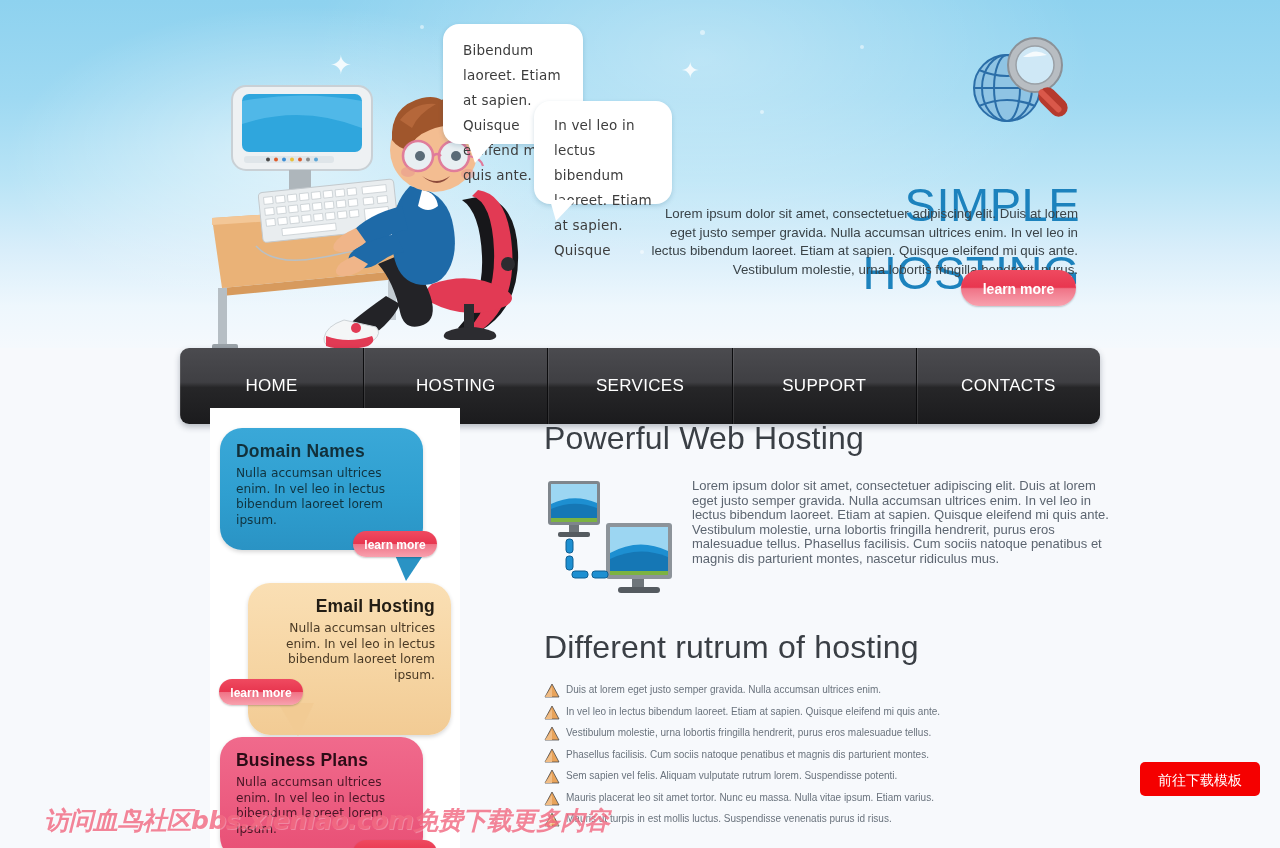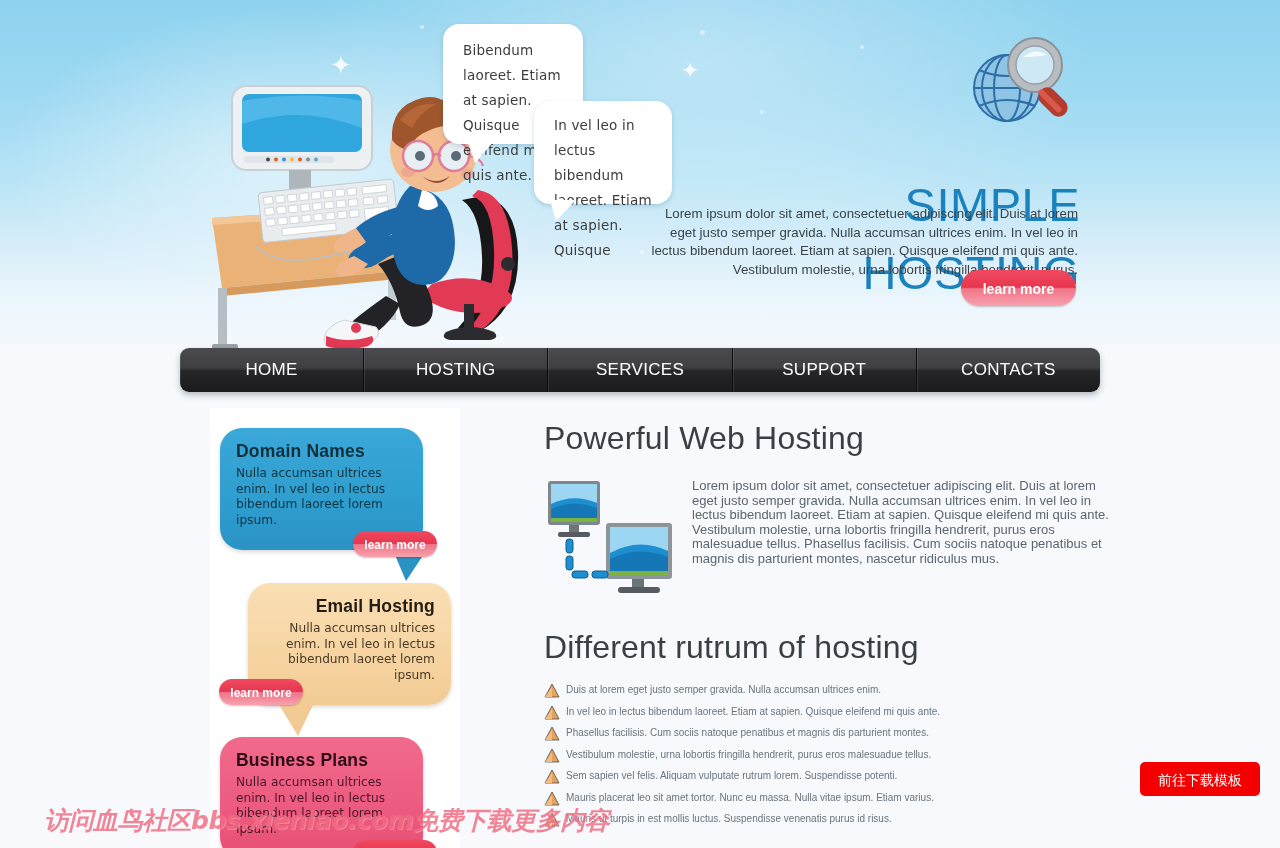--- a/index.html
+++ b/index.html
@@ -55,21 +55,21 @@
     box-shadow:0 1px 2px rgba(0,0,0,.22);
     font-family:"Liberation Sans","DejaVu Sans",sans-serif;
   }
   #hero-learn-more{
     position:absolute;left:961px;top:270px;width:115px;height:36px;
     font-size:14px;line-height:36px;
   }
 
   
   #nav{
-    position:absolute;left:180px;top:348px;width:920px;height:44px;
+    position:absolute;left:180px;top:348px;width:920px;height:76px;
     display:flex;border-radius:9px;overflow:hidden;
     box-shadow:0 3px 6px rgba(25,40,60,.30);
   }
   .nav-item{
     flex:1 1 0;position:relative;display:flex;align-items:center;justify-content:center;
     background:linear-gradient(180deg,#4b4b4f 0%,#3f3f43 45%,#262628 52%,#1b1b1d 100%);
     color:#ffffff;font-size:17px;letter-spacing:.3px;cursor:pointer;
     border-right:1px solid #0c0c0e;
     box-shadow:inset 1px 0 0 rgba(255,255,255,.10);
   }
@@ -93,21 +93,21 @@
   }
   .side-bubble p{margin:0;font-size:12.2px;line-height:15.6px;}
   .side-tail{position:absolute;width:0;height:0;}
 
   #bubble-domain{left:220px;top:428px;width:203px;height:122px;
     background:linear-gradient(180deg,#3aa8d8 0%,#2f9fd0 55%,#2a93c4 100%);
     padding:13px 14px 0 16px;text-align:left;}
   #bubble-domain p{color:#10333f;}
   #bubble-domain h3{color:#11303b;}
 
-  #bubble-email{left:248px;top:583px;width:203px;height:122px;
+  #bubble-email{left:248px;top:583px;width:203px;height:152px;
     background:linear-gradient(180deg,#fadfb4 0%,#f6d5a3 55%,#f2cb94 100%);
     padding:13px 16px 0 14px;text-align:right;}
   #bubble-email p{color:#4a3a25;}
   #bubble-email h3{color:#231d14;}
 
   #bubble-business{left:220px;top:737px;width:203px;height:122px;
     background:linear-gradient(180deg,#f06a8c 0%,#ec5c80 55%,#e84e74 100%);
     padding:13px 14px 0 16px;text-align:left;}
   #bubble-business p{color:#4a1626;}
   #bubble-business h3{color:#2c0c16;}
@@ -408,28 +408,28 @@
           <path d="M8 1 L15 14 L1 14 Z" fill="#e8a35a" stroke="#4a4a4a" stroke-width=".8"></path>
           <path d="M8 4 L8 14 L1 14 Z" fill="#f0bd86"></path>
         </svg>
       <span>In vel leo in lectus bibendum laoreet. Etiam at sapien. Quisque eleifend mi quis ante.</span>
     </li>
     <li>
       <svg class="bullet-icon" viewBox="0 0 22 15">
           <path d="M8 1 L15 14 L1 14 Z" fill="#e8a35a" stroke="#4a4a4a" stroke-width=".8"></path>
           <path d="M8 4 L8 14 L1 14 Z" fill="#f0bd86"></path>
         </svg>
+      <span>Vestibulum molestie, urna lobortis fringilla hendrerit, purus eros malesuadue tellus.</span>
+    </li>
+    <li>
+      <svg class="bullet-icon" viewBox="0 0 22 15">
+          <path d="M8 1 L15 14 L1 14 Z" fill="#e8a35a" stroke="#4a4a4a" stroke-width=".8"></path>
+          <path d="M8 4 L8 14 L1 14 Z" fill="#f0bd86"></path>
+        </svg>
       <span>Phasellus facilisis. Cum sociis natoque penatibus et magnis dis parturient montes.</span>
-    </li>
-    <li>
-      <svg class="bullet-icon" viewBox="0 0 22 15">
-          <path d="M8 1 L15 14 L1 14 Z" fill="#e8a35a" stroke="#4a4a4a" stroke-width=".8"></path>
-          <path d="M8 4 L8 14 L1 14 Z" fill="#f0bd86"></path>
-        </svg>
-      <span>Vestibulum molestie, urna lobortis fringilla hendrerit, purus eros malesuadue tellus.</span>
     </li>
     <li>
       <svg class="bullet-icon" viewBox="0 0 22 15">
           <path d="M8 1 L15 14 L1 14 Z" fill="#e8a35a" stroke="#4a4a4a" stroke-width=".8"></path>
           <path d="M8 4 L8 14 L1 14 Z" fill="#f0bd86"></path>
         </svg>
       <span>Sem sapien vel felis. Aliquam vulputate rutrum lorem. Suspendisse potenti.</span>
     </li>
     <li>
       <svg class="bullet-icon" viewBox="0 0 22 15">

